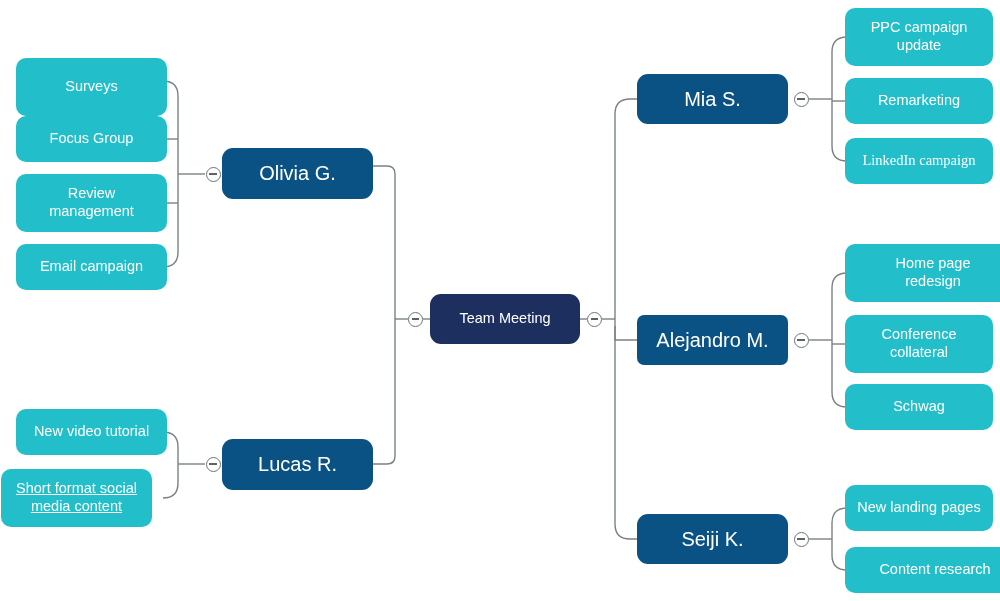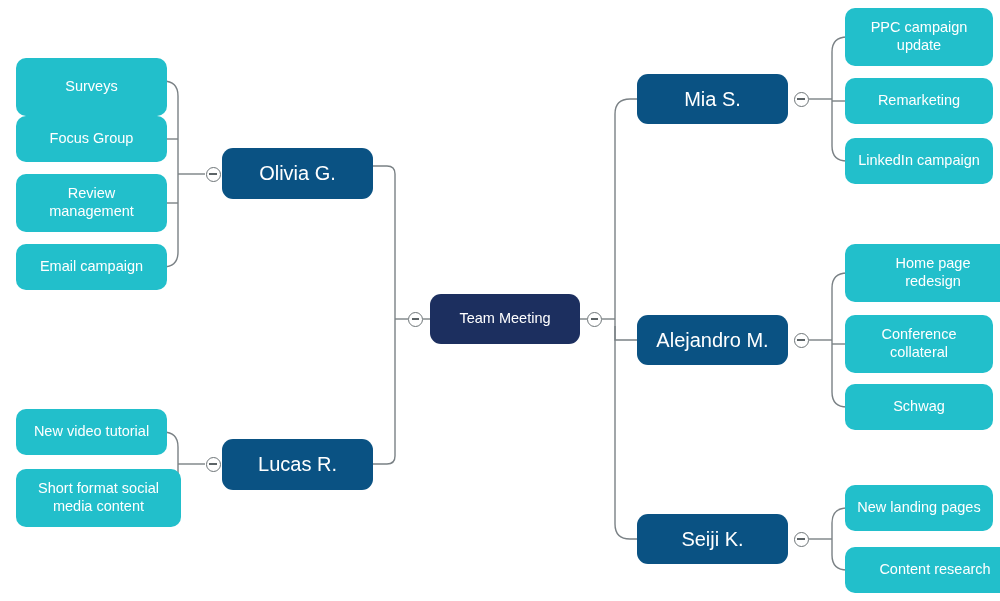--- a/index.html
+++ b/index.html
@@ -150,42 +150,42 @@
   </div>
 
   <div class="node person" style="left:222px; top:439px; width:151px; height:51px;">
     <span class="label">Lucas R.</span>
   </div>
   <div class="toggle" style="left:205.5px; top:456.5px;"></div>
 
   <div class="node leaf" style="left:16px; top:409px; width:151px; height:46px;">
     <span class="label">New video tutorial</span>
   </div>
-  <div class="node leaf" style="left:16px; top:469px; width:165px; height:58px;">
+  <div class="node leaf" style="left:1px; top:469px; width:151px; height:58px;text-decoration:underline;">
     <span class="label">Short format social
 media content</span>
   </div>
 
   <div class="node person" style="left:637px; top:74px; width:151px; height:50px;">
     <span class="label">Mia S.</span>
   </div>
   <div class="toggle" style="left:793.5px; top:91.5px;"></div>
 
   <div class="node leaf" style="left:845px; top:8px; width:148px; height:58px;">
     <span class="label">PPC campaign
 update</span>
   </div>
   <div class="node leaf" style="left:845px; top:78px; width:148px; height:46px;">
     <span class="label">Remarketing</span>
   </div>
-  <div class="node leaf" style="left:845px; top:138px; width:148px; height:46px;">
+  <div class="node leaf" style="left:845px; top:138px; width:148px; height:46px;font-family:Liberation Serif, serif;">
     <span class="label">LinkedIn campaign</span>
   </div>
 
-  <div class="node person" style="left:637px; top:315px; width:151px; height:50px;">
+  <div class="node person" style="left:637px; top:315px; width:151px; height:50px;border-radius:7px;">
     <span class="label">Alejandro M.</span>
   </div>
   <div class="toggle" style="left:793.5px; top:332.5px;"></div>
 
   <div class="node leaf" style="left:845px; top:244px; width:176px; height:58px;">
     <span class="label">Home page
 redesign</span>
   </div>
   <div class="node leaf" style="left:845px; top:315px; width:148px; height:58px;">
     <span class="label">Conference

